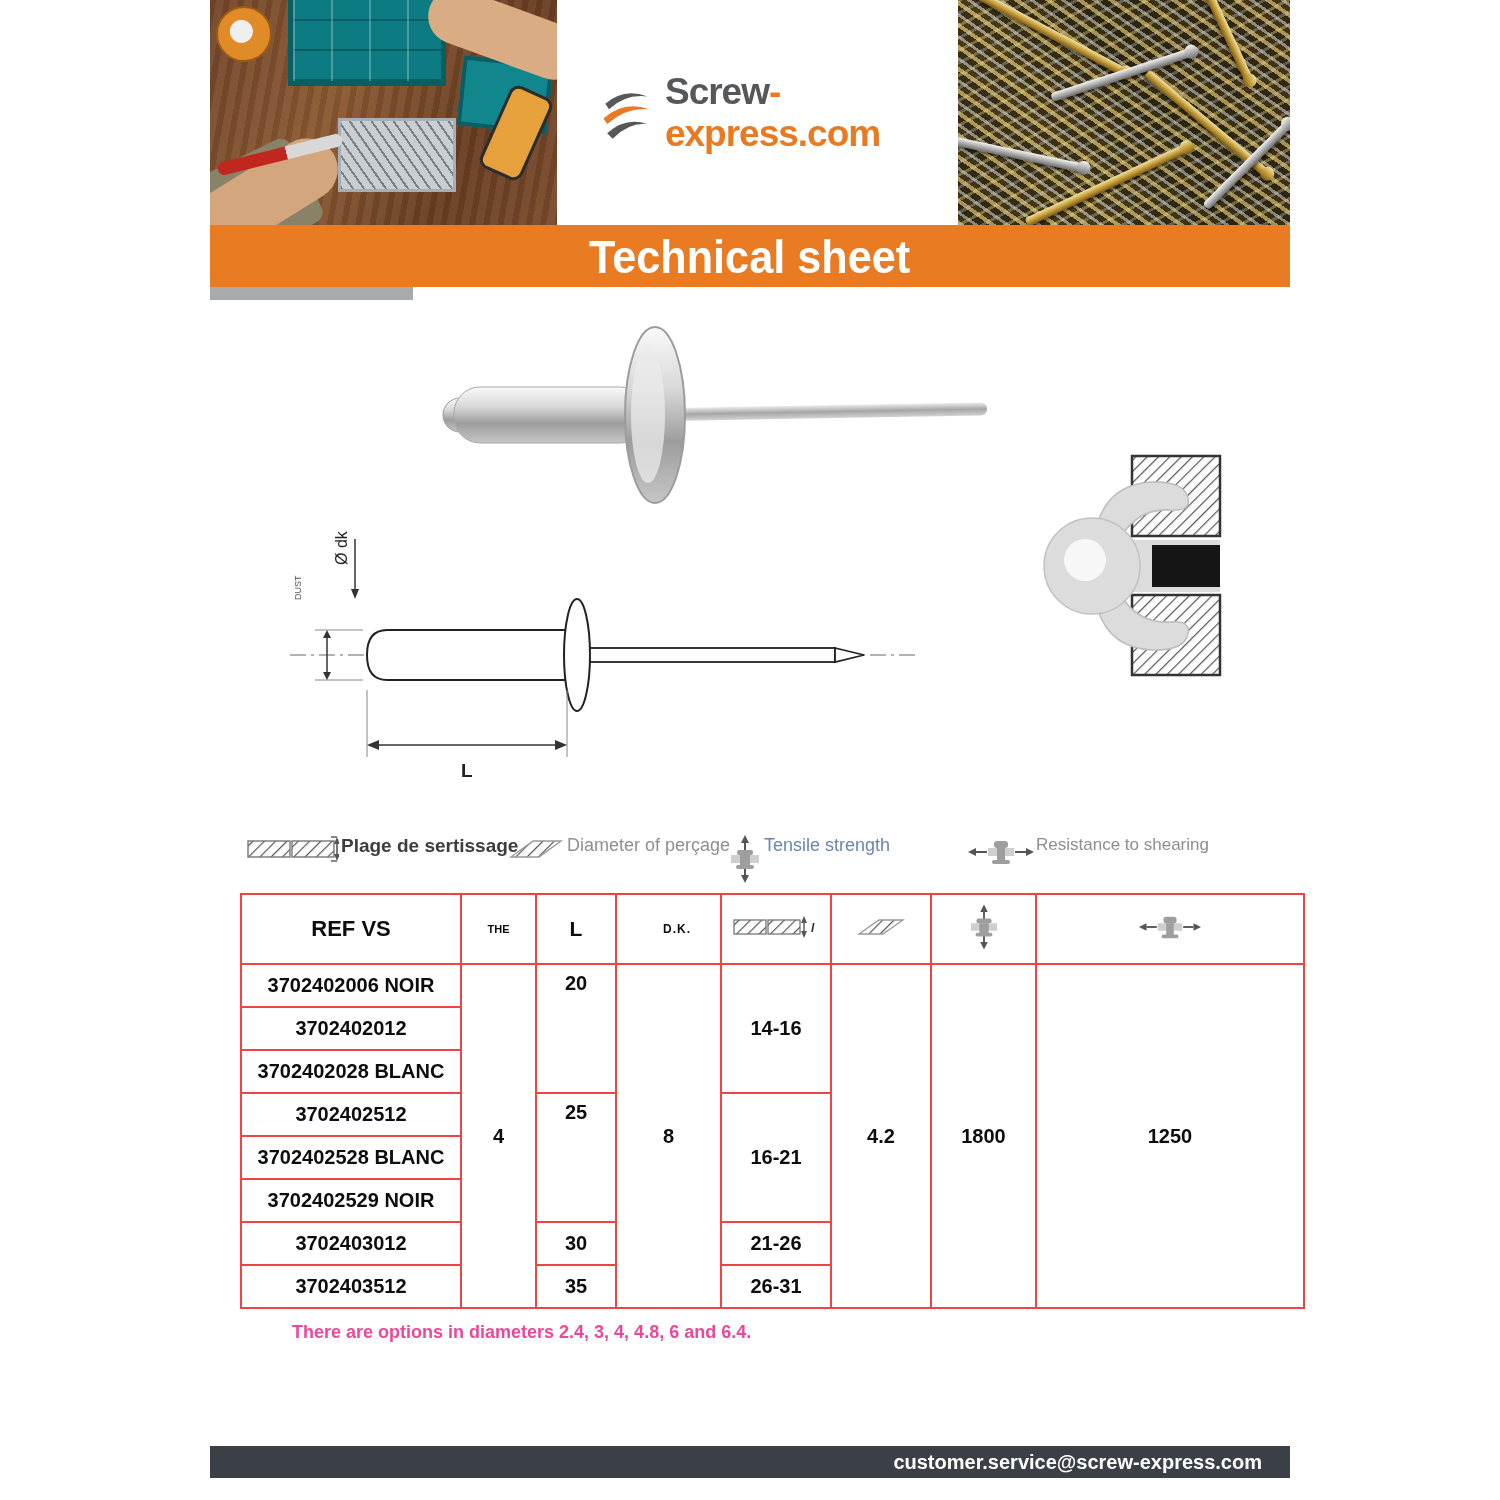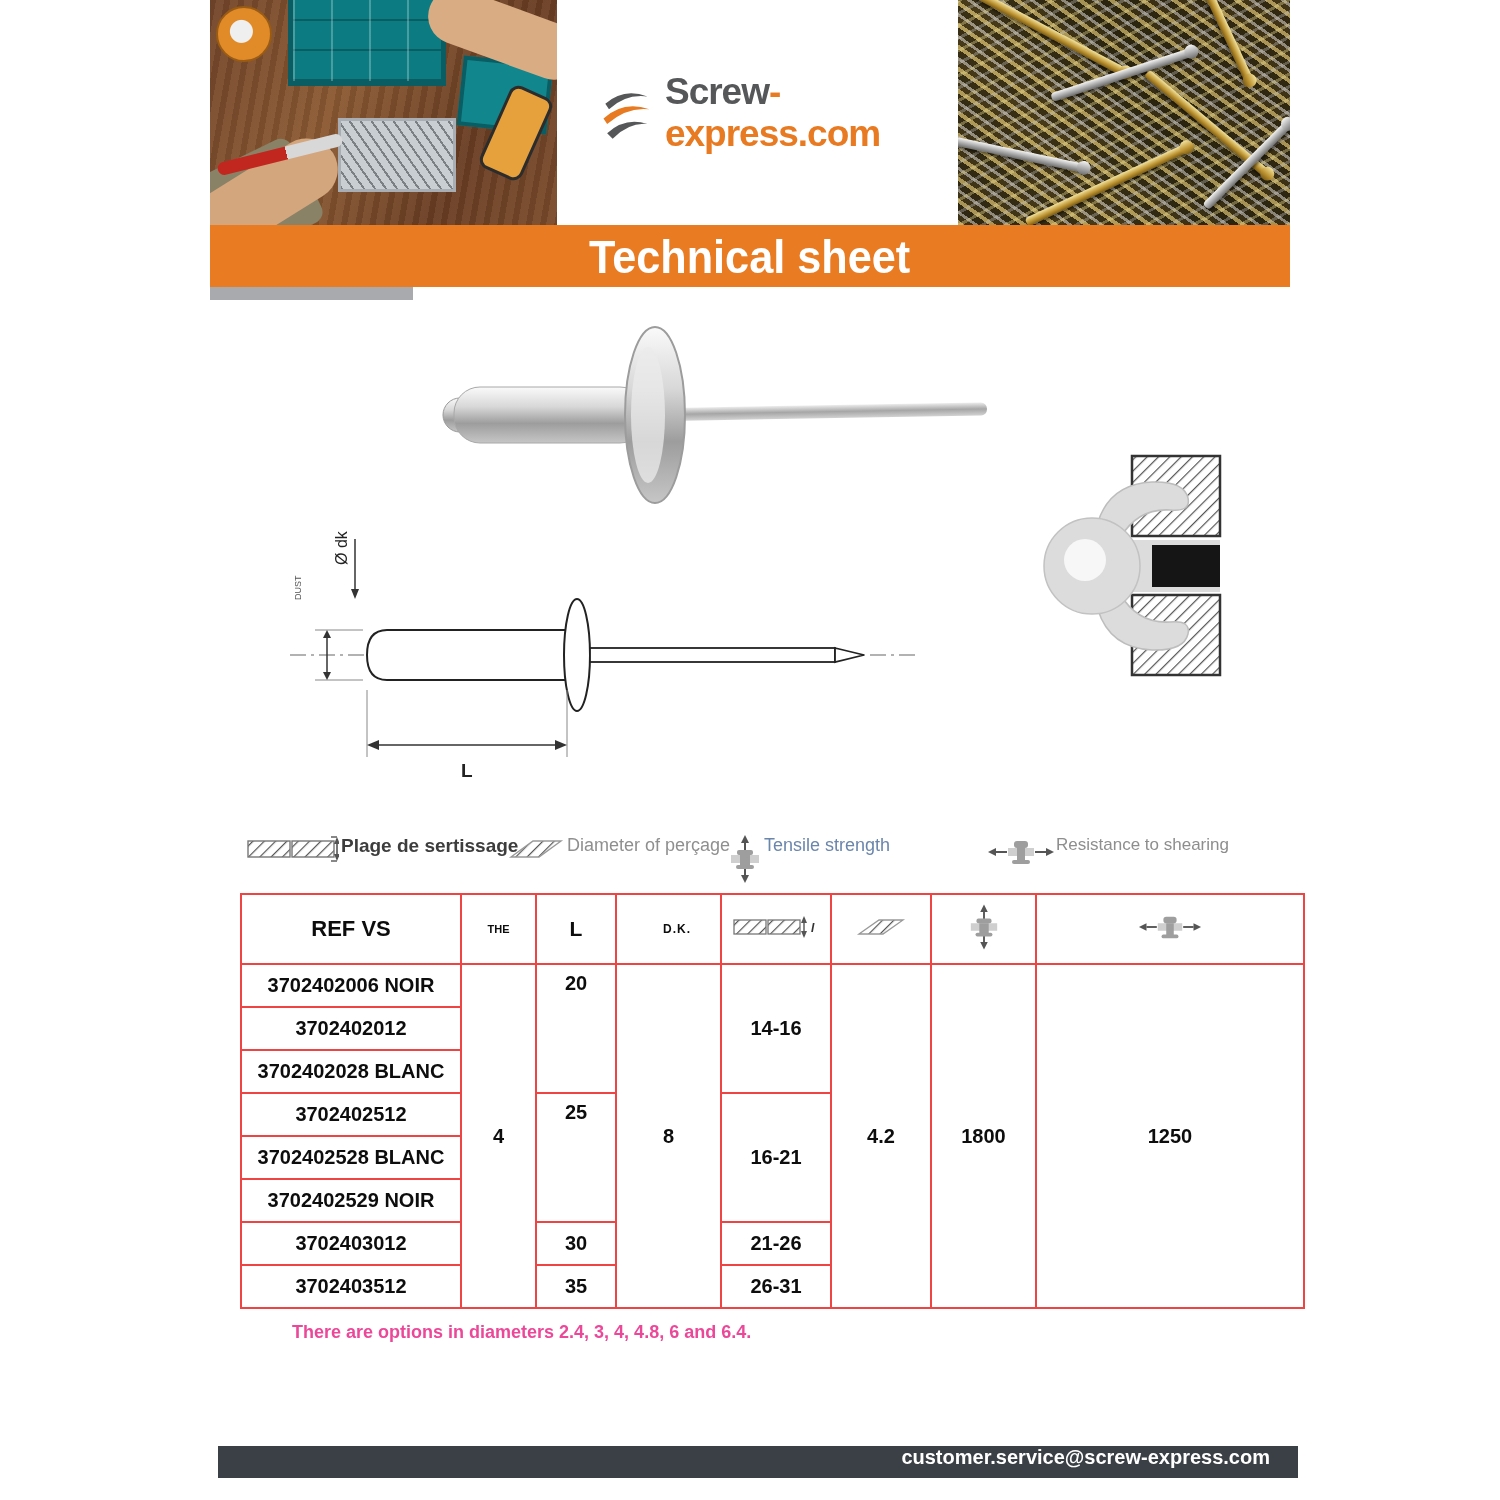--- a/index.html
+++ b/index.html
@@ -63,21 +63,21 @@
   .banner-title { color:#ffffff; font-size:47px; font-weight:bold; transform:scaleX(0.92); letter-spacing:0; }
   .gray-strip { left:210px; top:287px; width:203px; height:13px; background:#a8aaad; }
 
   
   .rivet-photo { left:430px; top:315px; width:560px; height:205px; }
   .tech-drawing { left:275px; top:505px; width:655px; height:295px; }
   .install-diagram { left:1040px; top:450px; width:190px; height:275px; }
 
   
   .legend-item { position:absolute; display:flex; align-items:flex-start; gap:2px; height:44px; top:835px; }
-  .li1 { left:247px; } .li2 { left:503px; } .li3 { left:728px; } .li4 { left:988px; }
+  .li1 { left:247px; } .li2 { left:503px; } .li3 { left:728px; } .li4 { left:968px; }
   .li1 .lbl { font-weight:bold; color:#3d3d3d; font-size:19px; }
   .li2 .lbl { color:#8f8f8f; font-size:18px; }
   .li3 .lbl { color:#6b86ac; font-size:18px; }
   .li4 .lbl { color:#8e8e8e; font-size:17px; }
 
   
   .spec-table { position:absolute; left:240px; top:893px; width:1063px; border-collapse:collapse;
     table-layout:fixed; background:#fff; }
   .spec-table th, .spec-table td { border:2px solid #ef4444; text-align:center; vertical-align:middle;
     color:#0d0d0d; font-weight:bold; }
@@ -85,22 +85,22 @@
   .spec-table td { height:43px; font-size:20px; }
   .th-ref { font-size:22px; }
   .th-the { font-size:11px; font-weight:bold; }
   .th-l   { font-size:21px; }
   .th-dk  { font-size:12px; letter-spacing:1px;padding-left:17px; }
   td.vtop { vertical-align:top; padding-top:7px; }
 
   .footnote { left:292px; top:1322px; font-size:18px; color:#ec4899;font-weight:bold; }
 
   
-  .footer-bar { left:218px; top:1446px; width:1080px; height:32px; background:#3b4046; display:flex;
-    align-items:flex-start; justify-content:flex-end; padding-right:28px; }
+  .footer-bar { left:210px; top:1446px; width:1080px; height:32px; background:#3b4046; display:flex;
+    align-items:center; justify-content:flex-end; padding-right:28px; }
   .footer-email { color:#ffffff; font-weight:bold; font-size:20px; }
 </style>
 </head>
 <body>
 
 <svg width="0" height="0" style="position:absolute" aria-hidden="true">
   <defs>
     <pattern id="hatch" width="8" height="8" patternUnits="userSpaceOnUse" patternTransform="rotate(45)">
       <rect width="8" height="8" fill="#ffffff"></rect>
       <line x1="0" y1="0" x2="0" y2="8" stroke="#555555" stroke-width="2.4"></line>

